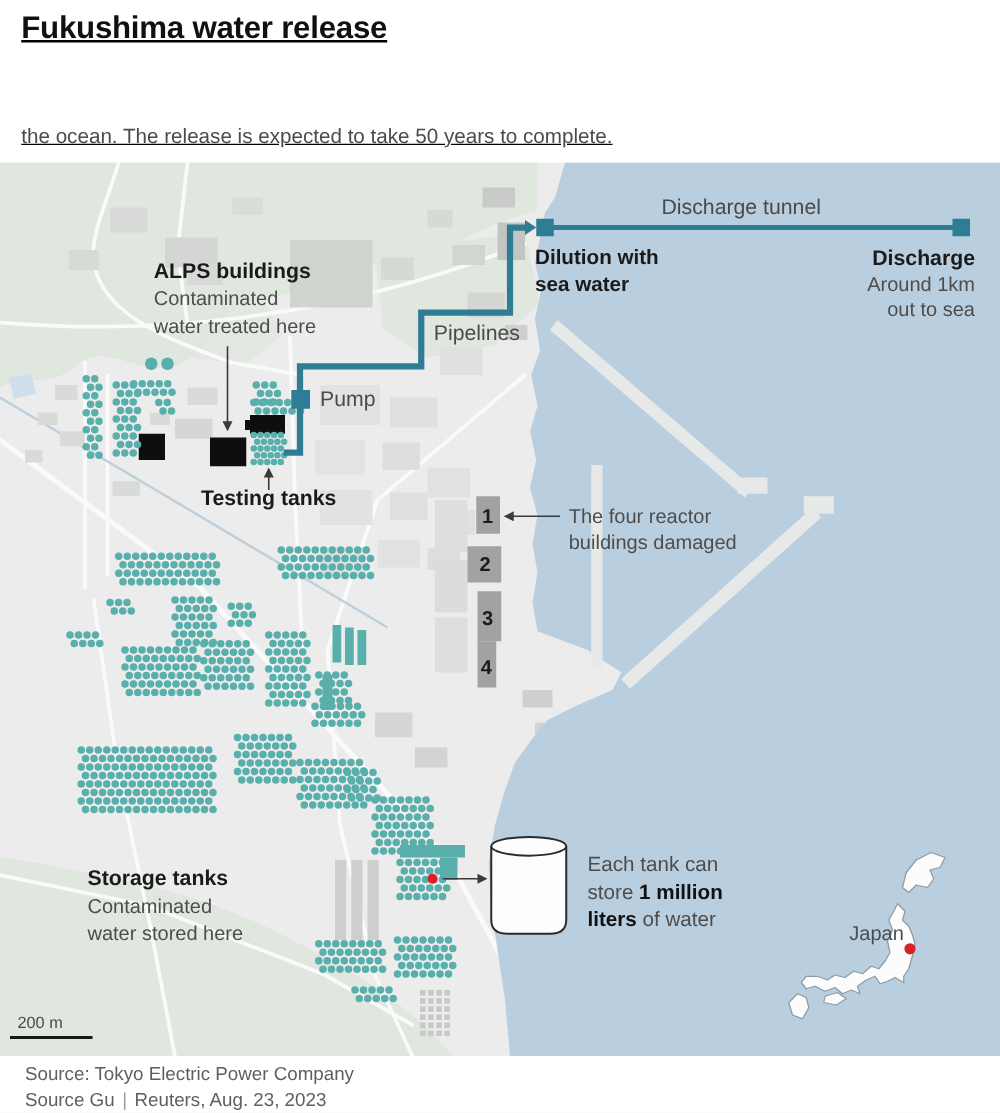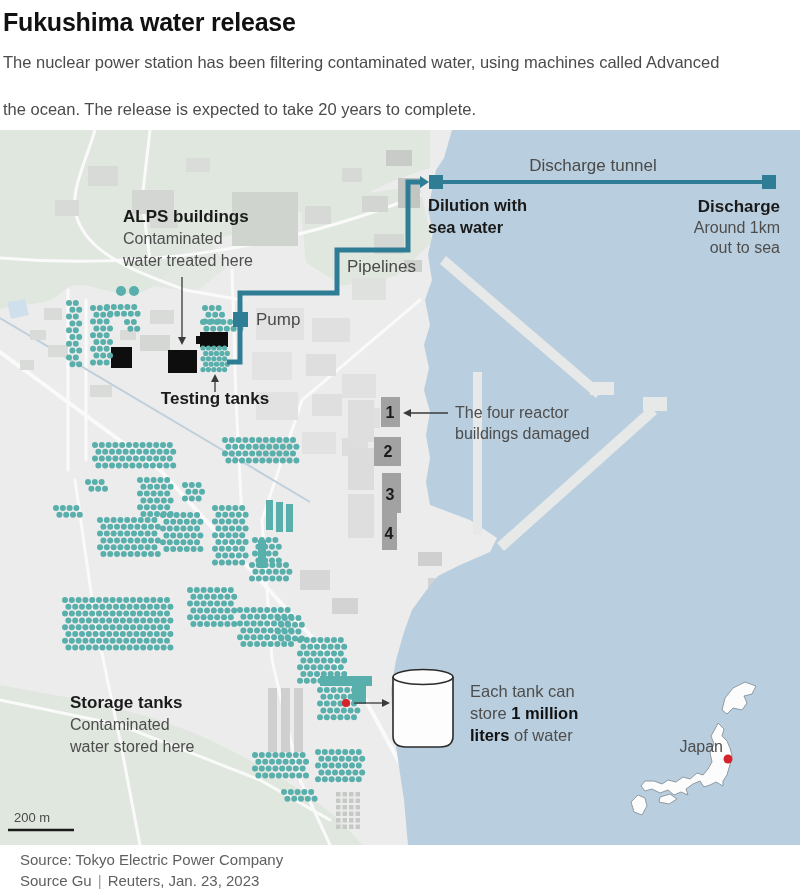--- a/index.html
+++ b/index.html
@@ -1,18 +1,18 @@
 <!DOCTYPE html>
 <html><head>
 <meta charset="utf-8">
 <style>
   html,body{margin:0;padding:0;background:#fff;}
   body{width:800px;height:890px;font-family:"Liberation Sans",sans-serif;-webkit-font-smoothing:antialiased;}
   .page{position:relative;width:800px;height:890px;overflow:hidden;background:#fff;}
-  .header{padding:8px 10px 0 3px;}
+  .header{padding:8px 10px 0 17px;text-decoration:underline;}
   .title{font-size:25px;font-weight:700;color:#111;letter-spacing:-0.2px;margin:0 0 14px 0;}
   .intro{font-size:16.5px;line-height:1.42;color:#4b4b4b;margin:0;max-width:792px;}
   .map-wrap{position:absolute;left:0;top:130px;width:800px;height:715px;}
   svg text{font-family:"Liberation Sans",sans-serif;}
   .lbl-bold{font-size:16.5px;font-weight:700;fill:#1a1a1a;}
   .lbl-bold-lg{font-size:17px;font-weight:700;fill:#1a1a1a;}
   .lbl-gray{font-size:16px;fill:#4d4d4d;}
   .lbl-gray-lg{font-size:17px;fill:#4a4a4a;}
   .num{font-size:16px;font-weight:700;fill:#1b1b1b;}
   .footer{position:absolute;left:17px;top:845px;width:800px;height:45px;background:#fff;}
@@ -21,23 +21,23 @@
   .footer .line2{margin-top:4px;}
   .footer .sep{color:#9a9a9a;padding:0 6px;}
 </style>
 </head>
 <body>
 
 <div class="page">
 
   <div class="header">
     <h1 class="title">Fukushima water release</h1>
-    <p class="intro"><span>The nuclear power station has been filtering contaminated water, using machines called Advanced</span><br>
+    <p class="intro"><br>
     <br>
-    <span>the ocean. The release is expected to take 20 years to complete.</span></p>
+    <span>the ocean. The release is expected to take 50 years to complete.</span></p>
   </div>
 
   <div class="map-wrap">
   <svg width="800" height="715" viewBox="0 130 800 715" xmlns="http://www.w3.org/2000/svg">
 
     <rect x="0" y="130" width="800" height="715" fill="#ececec"></rect>
 
     <g fill="#e0e7df">
       <path d="M0,130 L430,130 L430,168 C360,188 332,222 300,212 C262,198 252,238 212,238 C182,238 172,282 142,292 C112,302 82,272 62,292 C42,310 22,300 0,310 Z"></path>
       <path d="M300,202 L420,186 L432,242 L396,276 L342,286 L306,262 Z"></path>
@@ -1052,16 +1052,16 @@
 
     <text x="470" y="697" font-size="16.5" fill="#4d4d4d"><tspan>Each tank can</tspan></text>
     <text x="470" y="719" font-size="16.5" fill="#4d4d4d"><tspan>store </tspan><tspan font-weight="700" fill="#111">1 million</tspan></text>
     <text x="470" y="741" font-size="16.5" fill="#4d4d4d"><tspan font-weight="700" fill="#111">liters</tspan><tspan> of water</tspan></text>
 
   </svg>
   </div>
 
   <div class="footer">
     <div class="line line1">Source: Tokyo Electric Power Company</div>
-    <div class="line line2"><span>Source Gu</span><span class="sep">|</span><span>Reuters, Jan. 23, 2023</span></div>
+    <div class="line line2"><span>Source Gu</span><span class="sep">|</span><span>Reuters, Aug. 23, 2023</span></div>
   </div>
 
 </div>
 
 </body></html>

